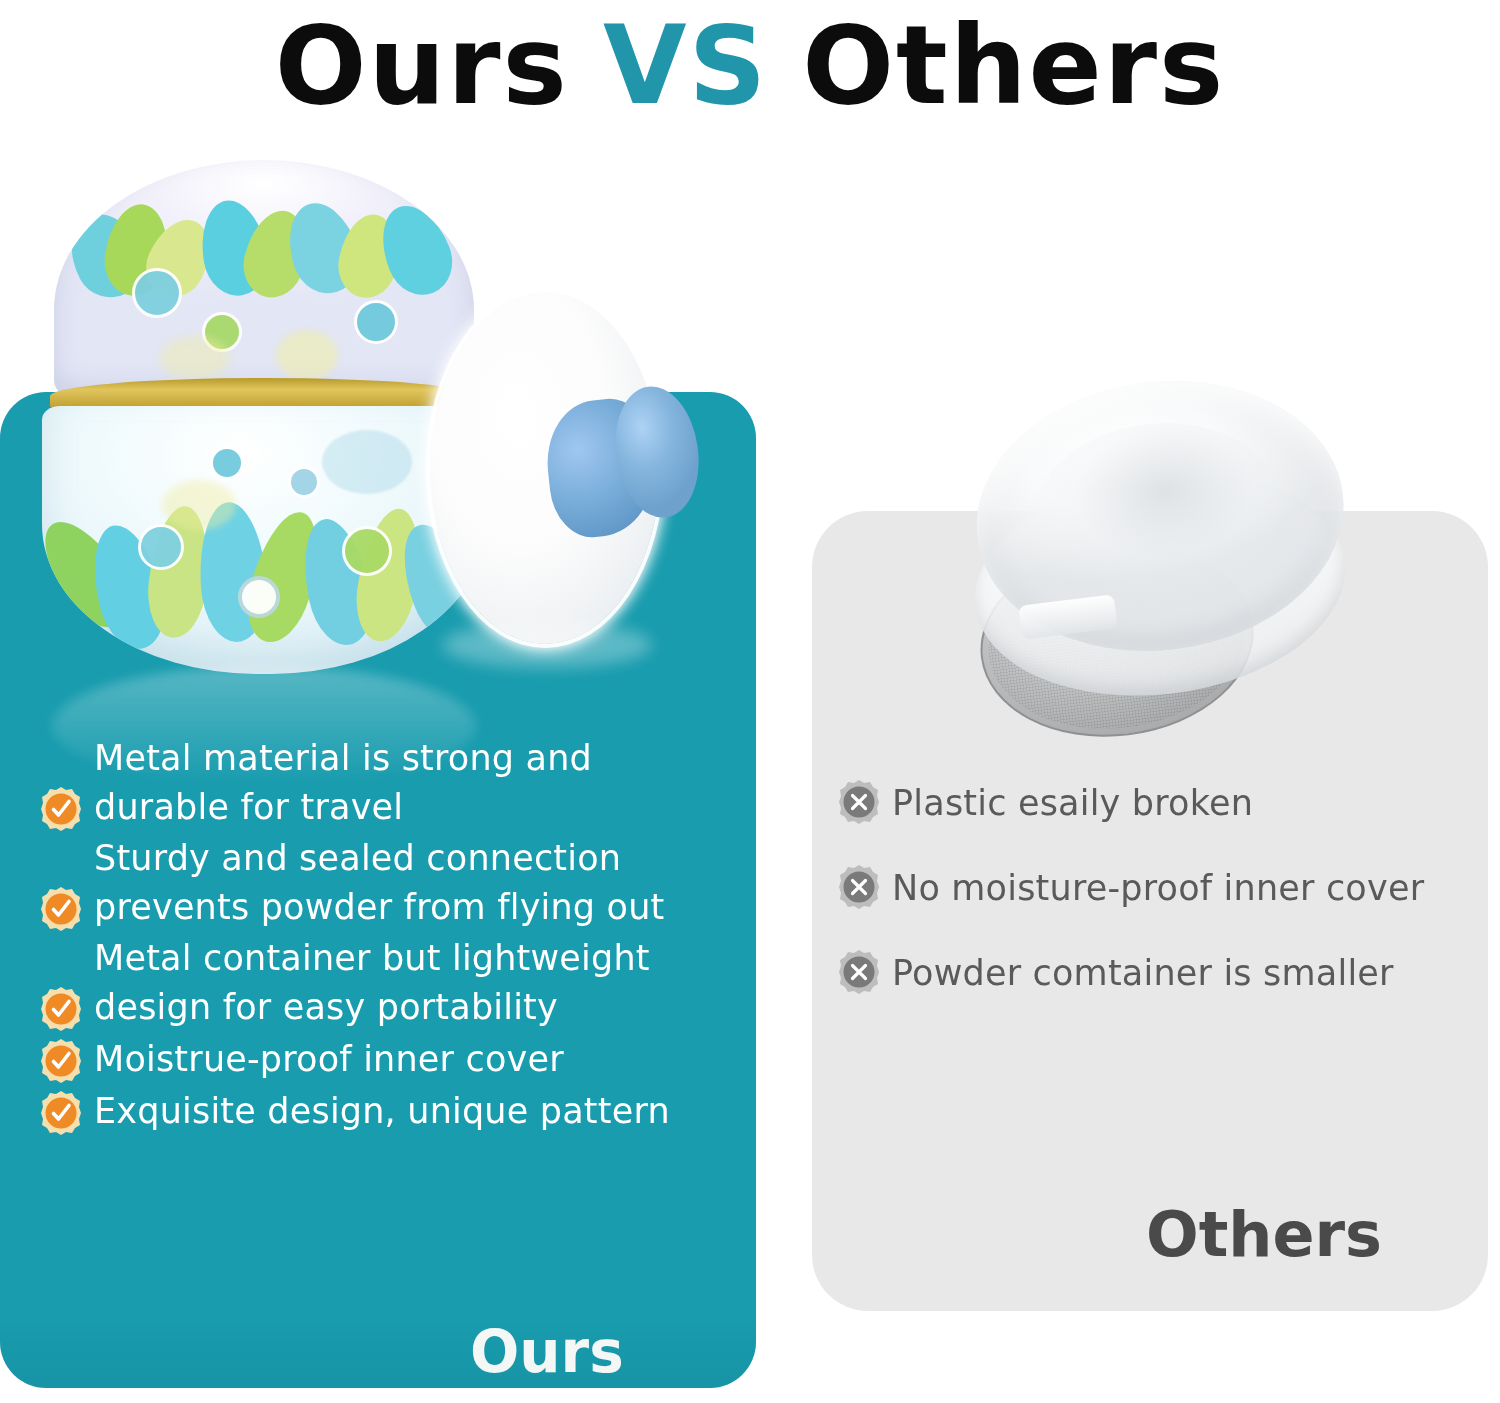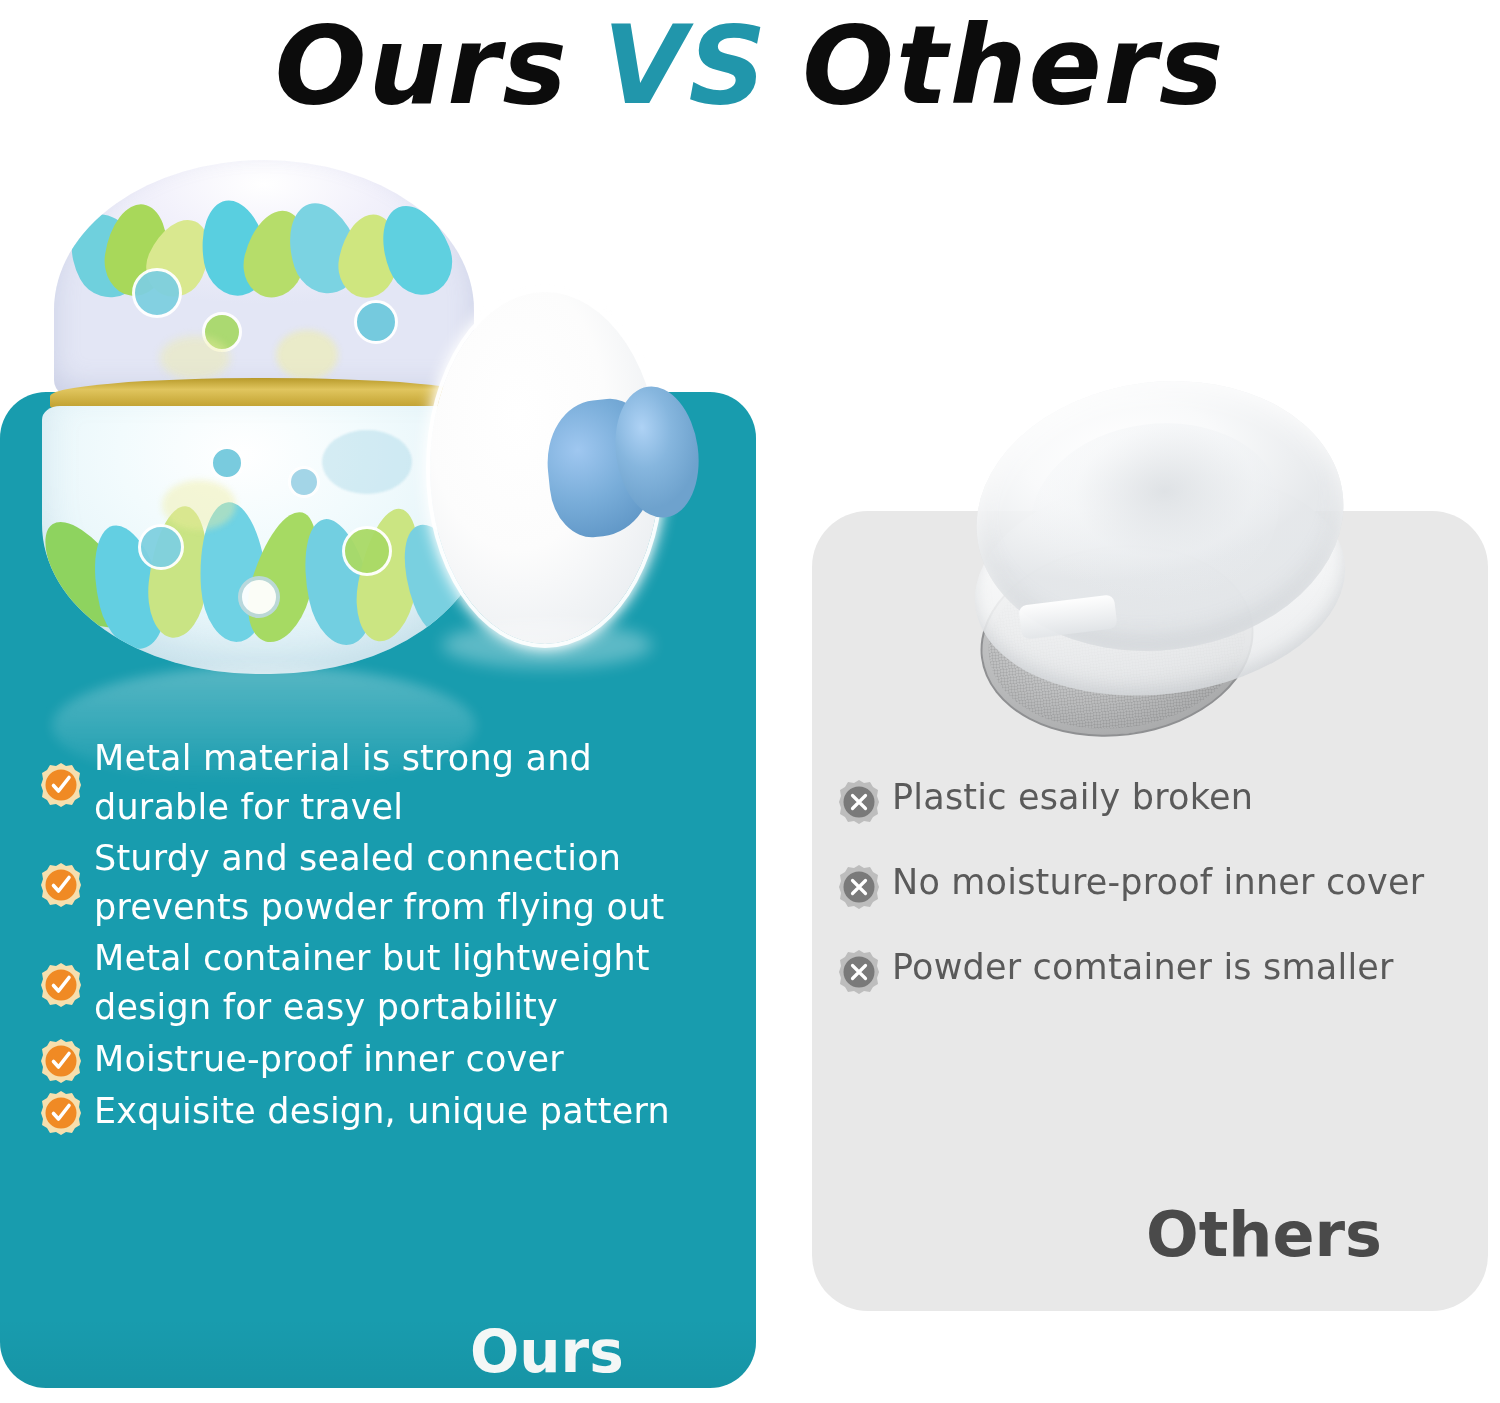--- a/index.html
+++ b/index.html
@@ -18,21 +18,20 @@
   
   #title {
     position: absolute;
     top: 6px;
     left: 0;
     width: 1500px;
     text-align: center;
     font-family: "DejaVu Sans", sans-serif;
     font-size: 108px;
     font-weight: bold;
-    font-style: italic;
     letter-spacing: 2px;
     white-space: nowrap;
     line-height: 1.12;
   }
   #title .t-word { color: #0c0c0c; }
   #title .t-vs   { color: #2196ab; }
   #title .t-sp   { display: inline-block; width: 34px; }
 
   
   .panel-left {
@@ -267,42 +266,42 @@
 
   
   .list-left {
     position: absolute;
     left: 40px;
     top: 734px;
     width: 700px;
   }
   .feat-row {
     display: flex;
-    align-items: center;
+    align-items: flex-end;
     margin-bottom: 2px;
   }
   .feat-text {
     color: #ffffff;
     font-family: "DejaVu Sans", sans-serif;
     font-size: 35px;
     line-height: 49px;
     letter-spacing: 0.2px;
     padding-left: 12px;
     max-width: 630px;
   }
 
   .list-right {
     position: absolute;
     left: 838px;
     top: 775px;
     width: 640px;
   }
   .con-row {
     display: flex;
-    align-items: flex-start;
+    align-items: flex-end;
     margin-bottom: 35px;
   }
   .con-text {
     color: #5a5a5a;
     font-family: "DejaVu Sans", sans-serif;
     font-size: 35px;
     line-height: 44px;
     letter-spacing: 0.2px;
     padding-left: 12px;
   }

